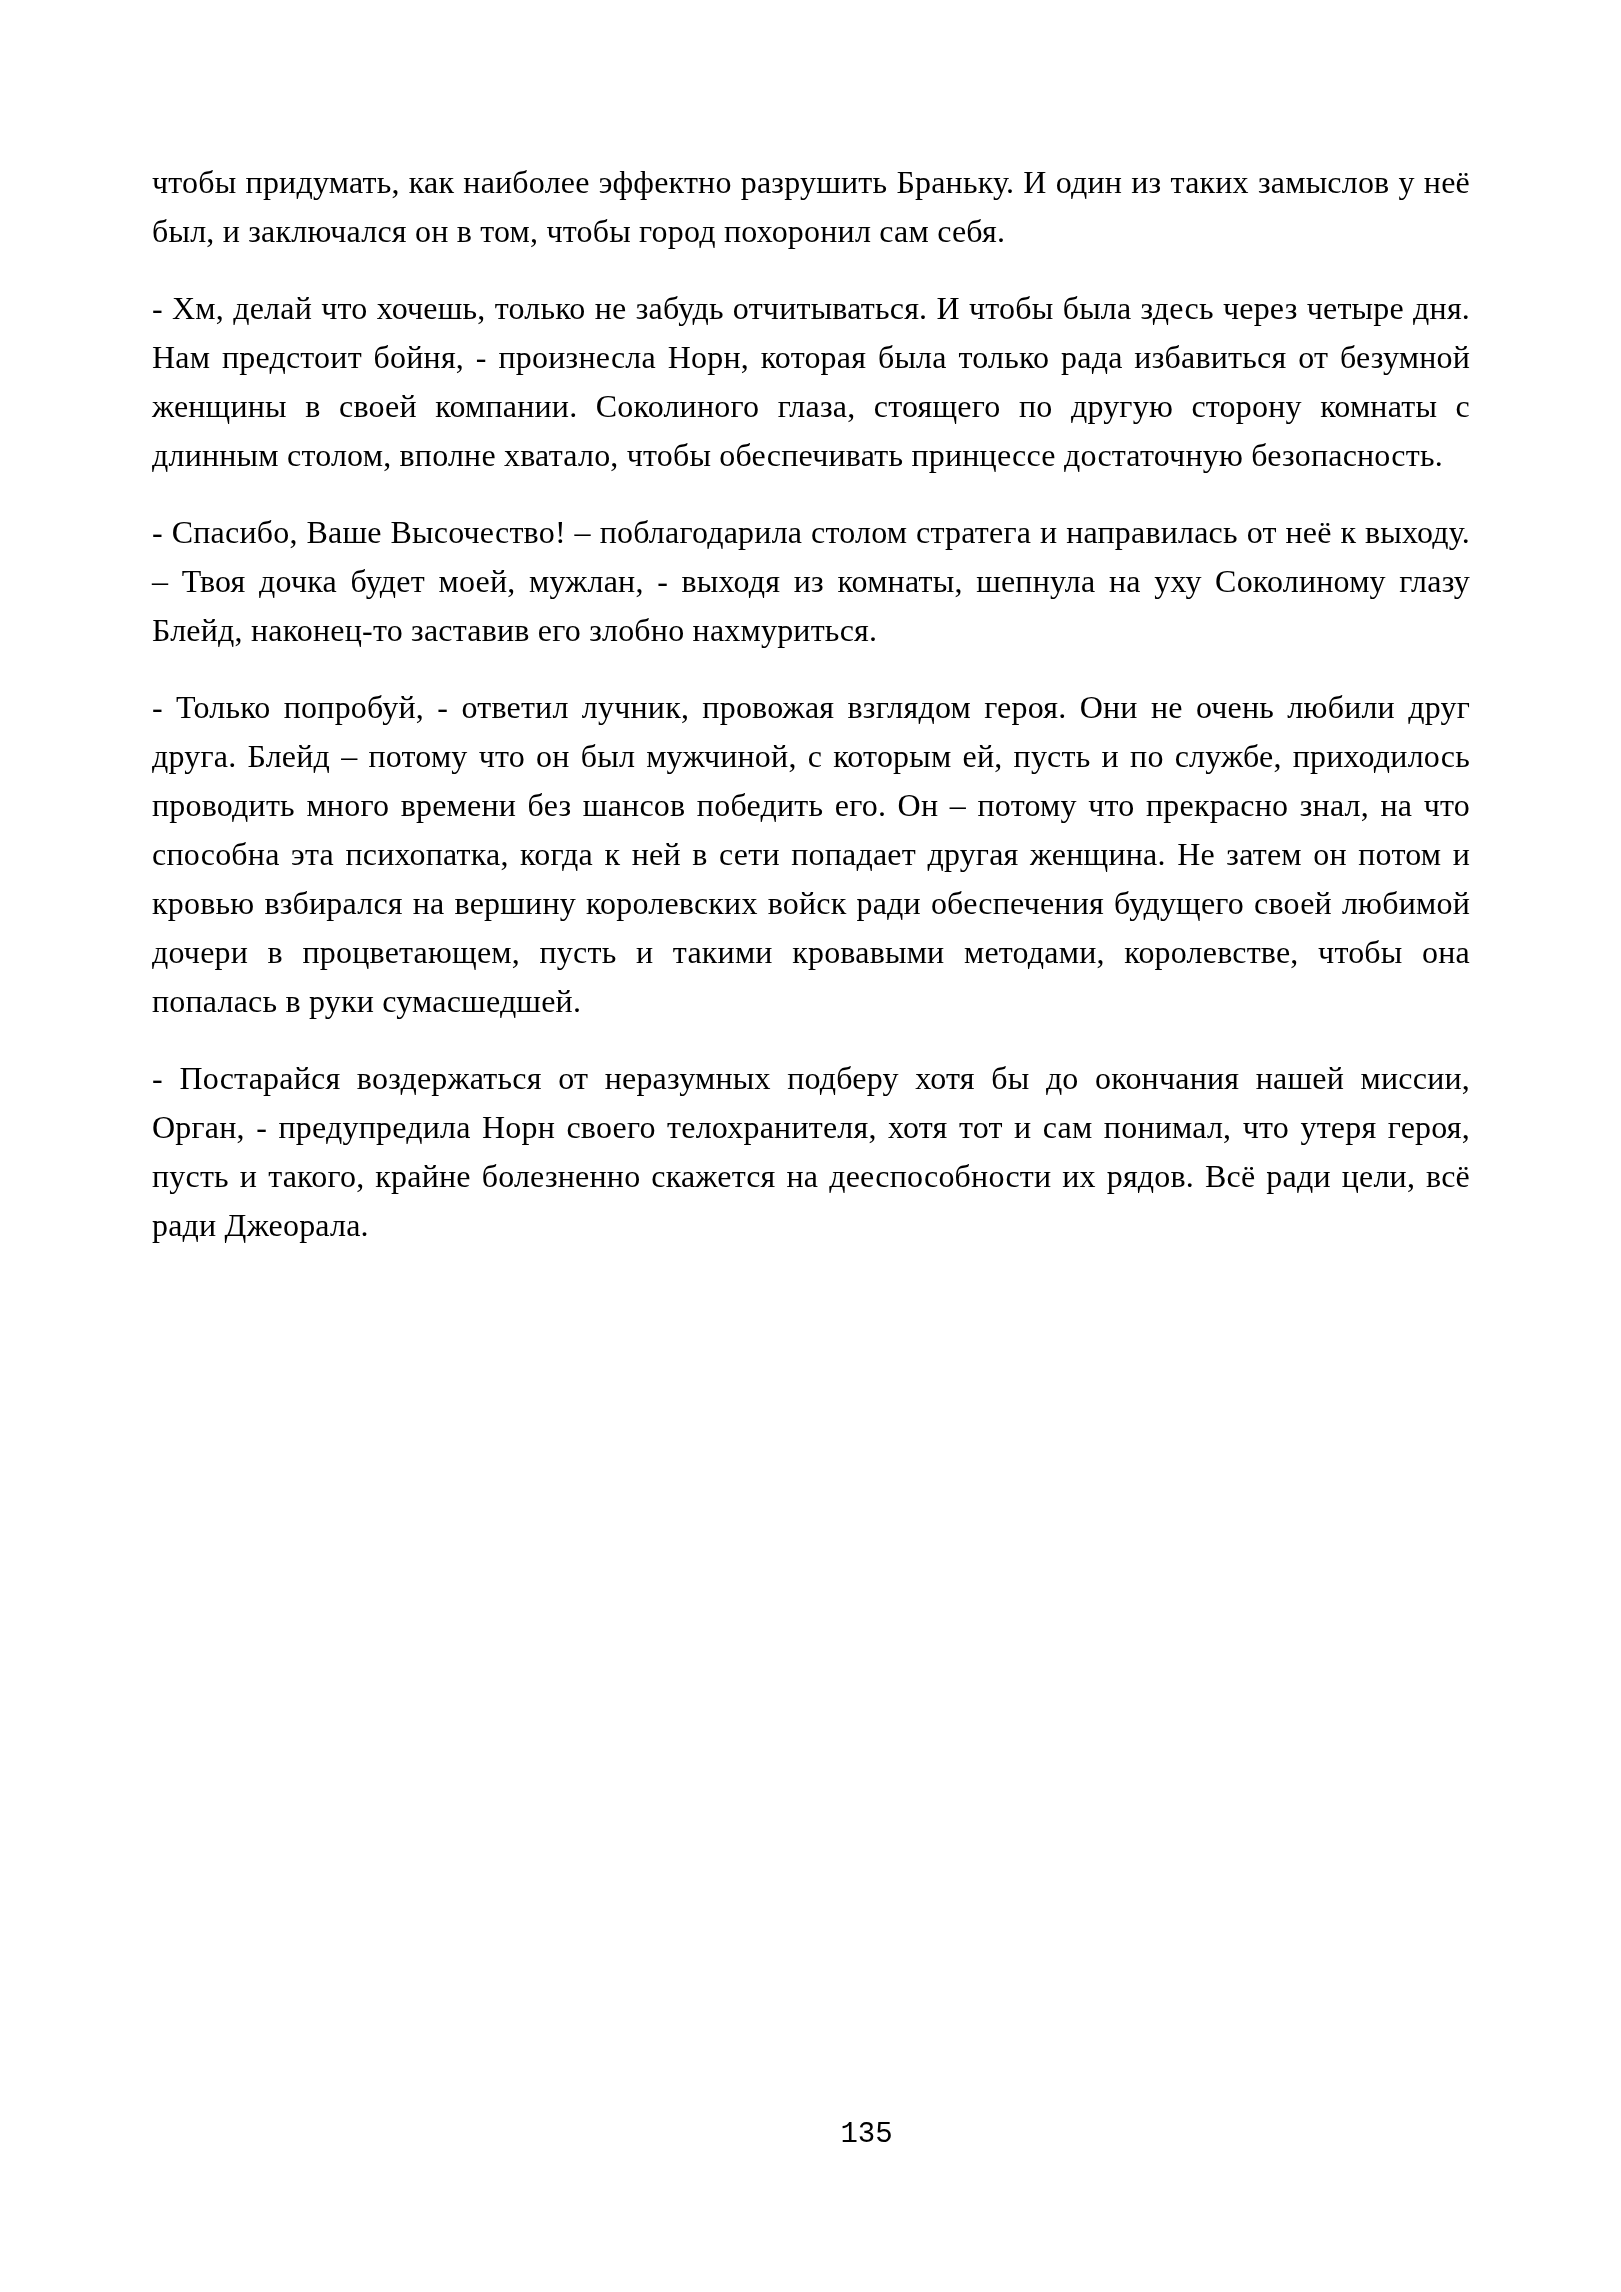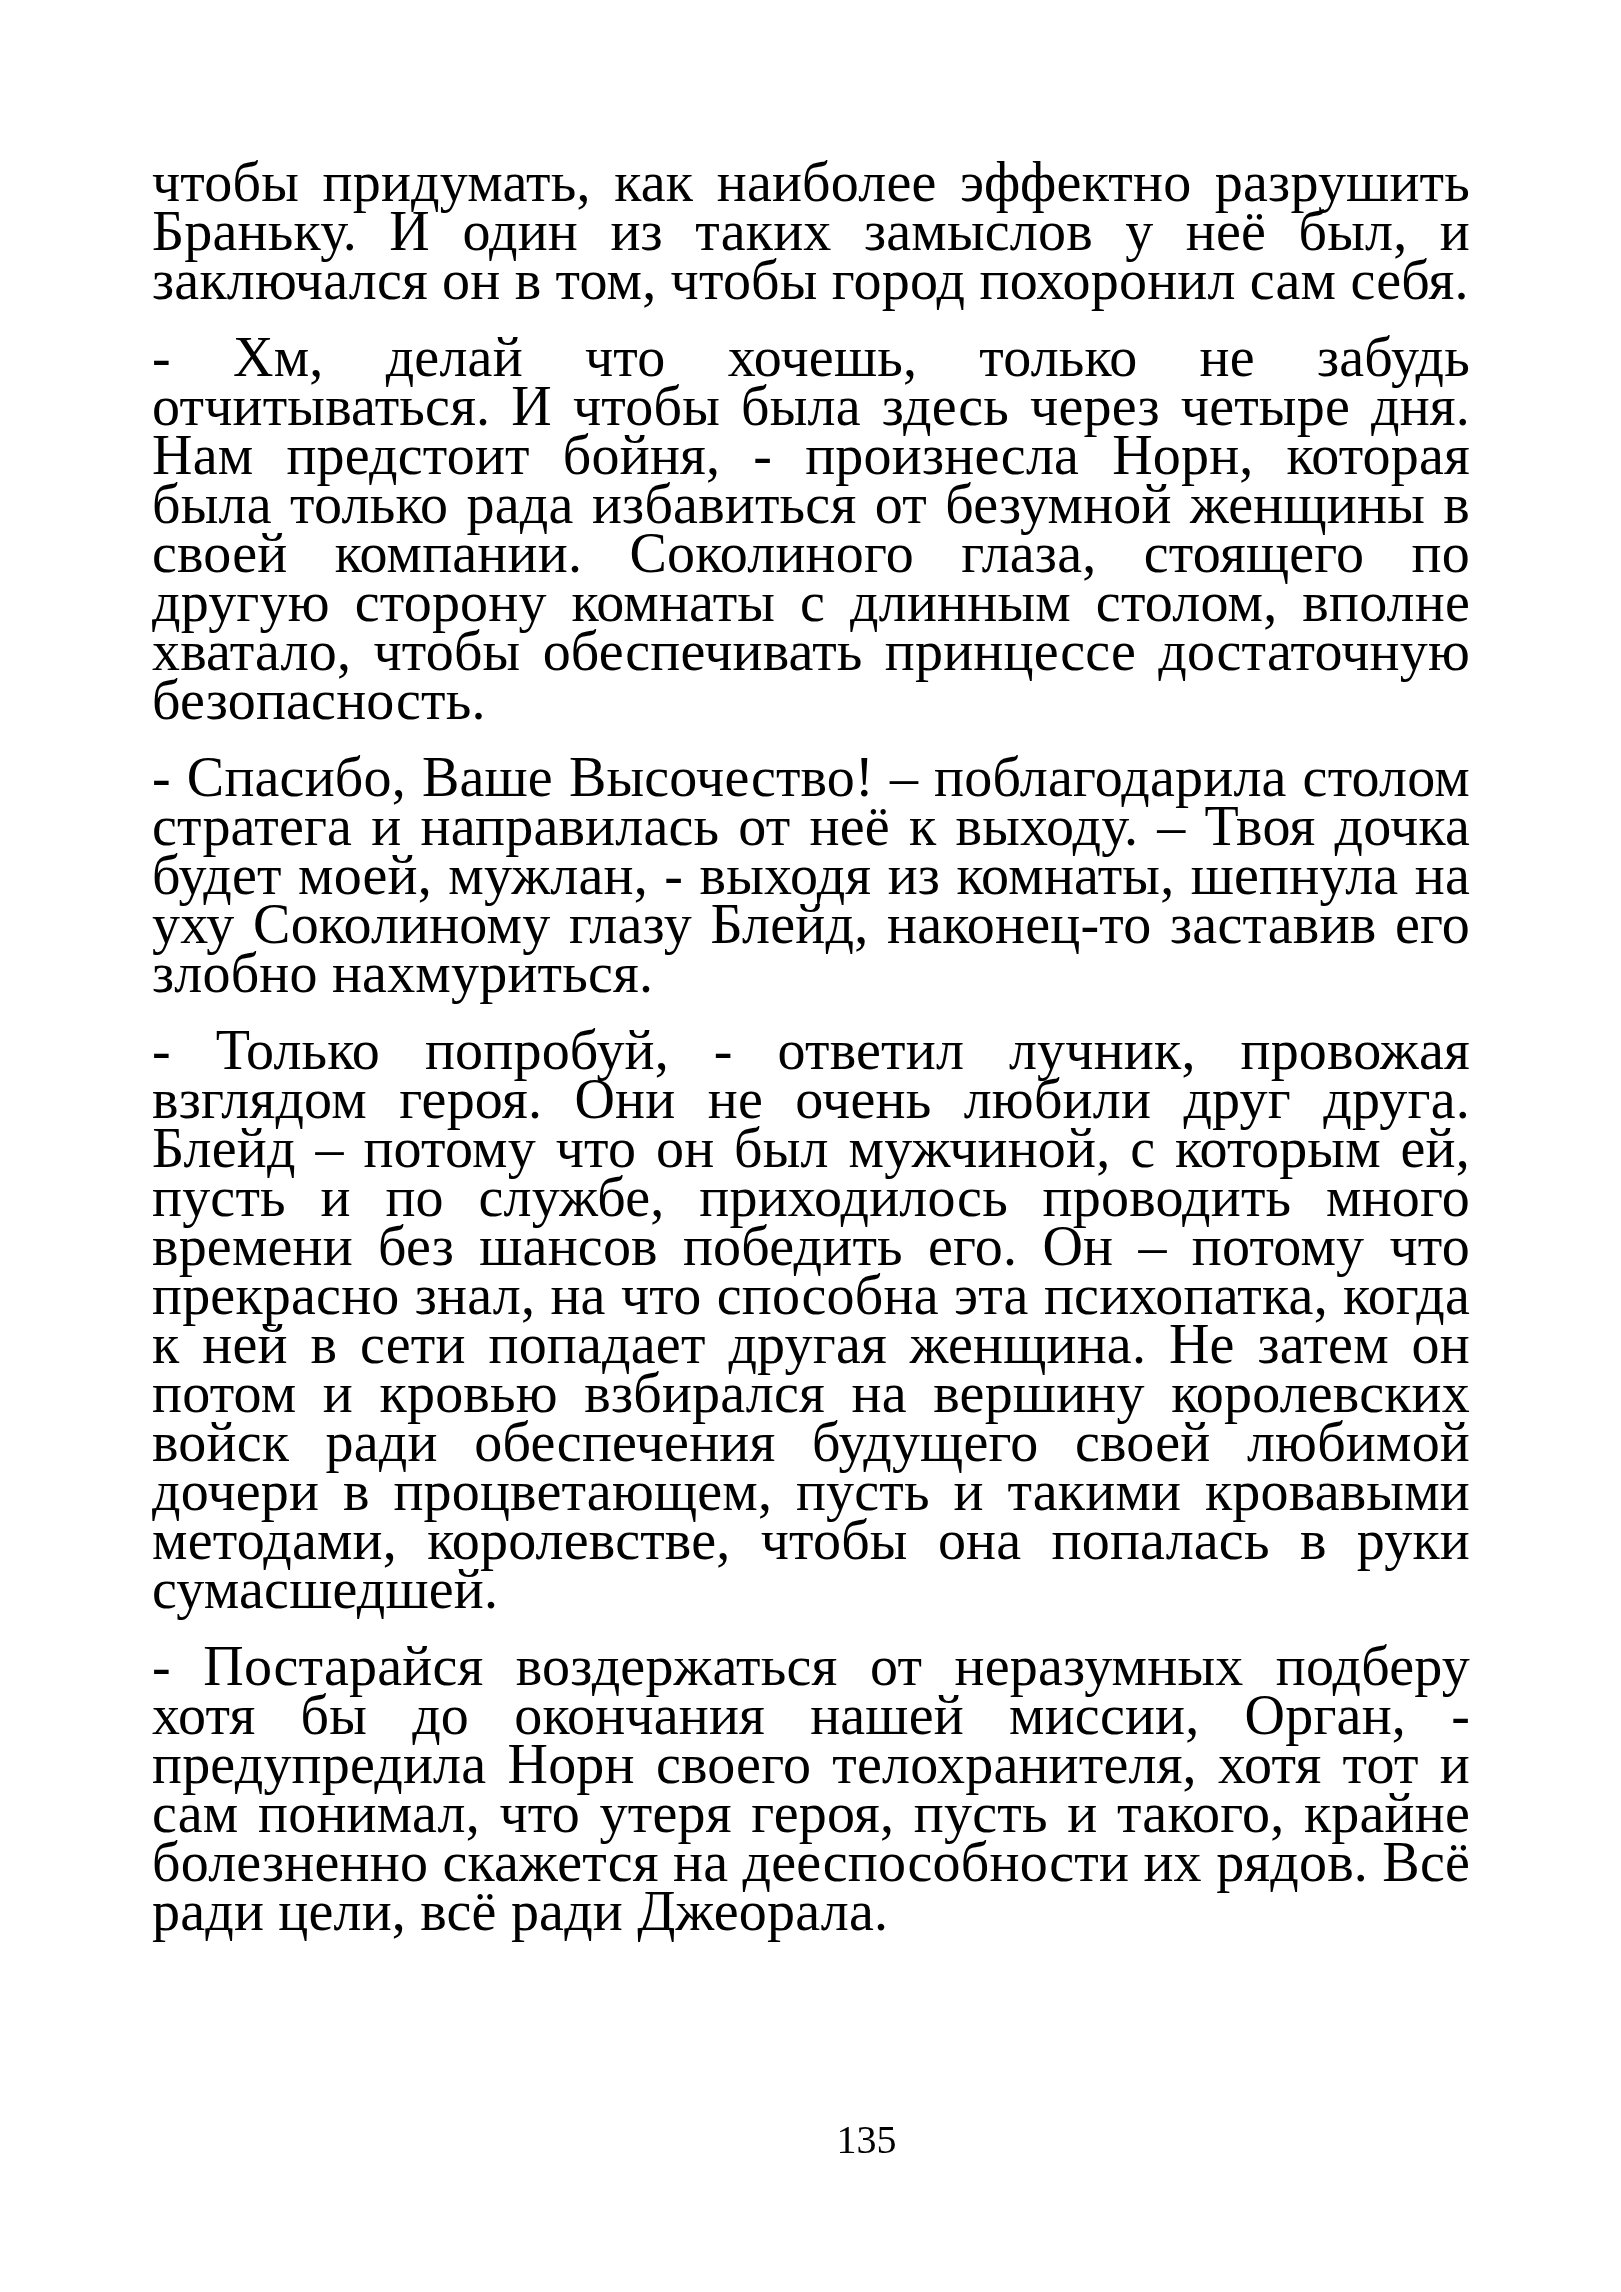--- a/index.html
+++ b/index.html
@@ -14,42 +14,42 @@
     background: #ffffff;
     overflow: hidden;
     font-family: "Liberation Serif", serif;
     color: #000000;
   }
   .text-block {
     position: absolute;
     left: 152px;
     top: 158px;
     width: 1318px;
-    font-size: 56px;
+    font-size: 32px;
     line-height: 49px;
     text-align: justify;
     letter-spacing: 0.2px;
   }
   .text-block p {
     margin: 0 0 28px 0;
     padding: 0;
     text-indent: 0;
   }
   .page-footer {
     position: absolute;
     left: 0;
     right: 0;
     top: 2120px;
     text-align: center;
   }
   .page-number {
     display: inline-block;
     transform: translateX(56px);
-    font-family: Liberation Serif, serif;
-    font-size: 40px;
+    font-family: Liberation Mono, monospace;
+    font-size: 29px;
     line-height: 1;
     color: #000000;
   }
 </style>
 </head>
 <body>
 
 <div class="page">
   <div class="text-block">
     <p>чтобы придумать, как наиболее эффектно разрушить Браньку. И один из таких замыслов у неё был, и заключался он в том, чтобы город похоронил сам себя.</p>

